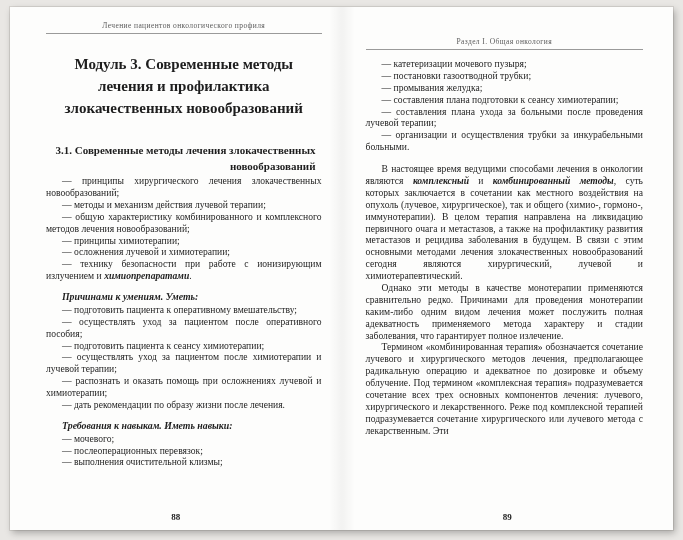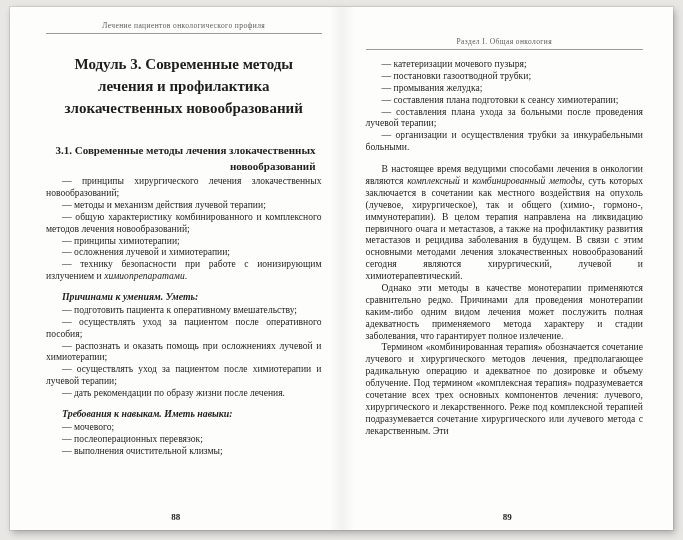--- a/index.html
+++ b/index.html
@@ -35,21 +35,21 @@
   .section-title{
     margin:24px 6px 0;text-align:right;font-weight:700;font-size:11px;line-height:1.45;
   }
   .subhead{
     margin:9px 0 0;font-weight:700;font-style:italic;font-size:9.8px;line-height:1.3;text-indent:16px;
   }
   .li,.para{
     margin:0;font-size:9.6px;line-height:1.24;text-align:justify;text-indent:16px;
   }
   .paras{margin-top:10px;}
-  b{font-weight:400;font-style:italic;}
+  b{font-weight:700;font-style:italic;}
   .page-num{
     position:absolute;bottom:8px;left:0;right:0;text-align:center;
     font-size:9px;font-weight:700;color:#222;
   }
 </style>
 </head>
 <body>
 
 <div class="spread">
 
@@ -67,22 +67,23 @@
         <p class="li">— принципы химиотерапии;</p>
         <p class="li">— осложнения лучевой и химиотерапии;</p>
         <p class="li">— технику безопасности при работе с ионизирующим излучением и <b>химиопрепаратами</b>.</p>
       </div>
 
     <p class="subhead">Причинами к умениям. Уметь:</p>
     <div>
 
     <p class="li">— подготовить пациента к оперативному вмешательству;</p>
         <p class="li">— осуществлять уход за пациентом после оперативного пособия;</p>
+        <p class="li">— подготовить пациента к сеансу химиотерапии;</p>
+        <p class="li">— осуществлять уход за пациентом после химиотерапии и лучевой терапии;</p>
         <p class="li">— распознать и оказать помощь при осложнениях лучевой и химиотерапии;</p>
-        <p class="li">— осуществлять уход за пациентом после химиотерапии и лучевой терапии;</p>
         <p class="li">— дать рекомендации по образу жизни после лечения.</p>
       </div>
 
     <p class="subhead">Требования к навыкам. Иметь навыки:</p>
     <div>
 
     <p class="li">— мочевого;</p>
         <p class="li">— послеоперационных перевязок;</p>
         <p class="li">— выполнения очистительной клизмы;</p>
       </div>

